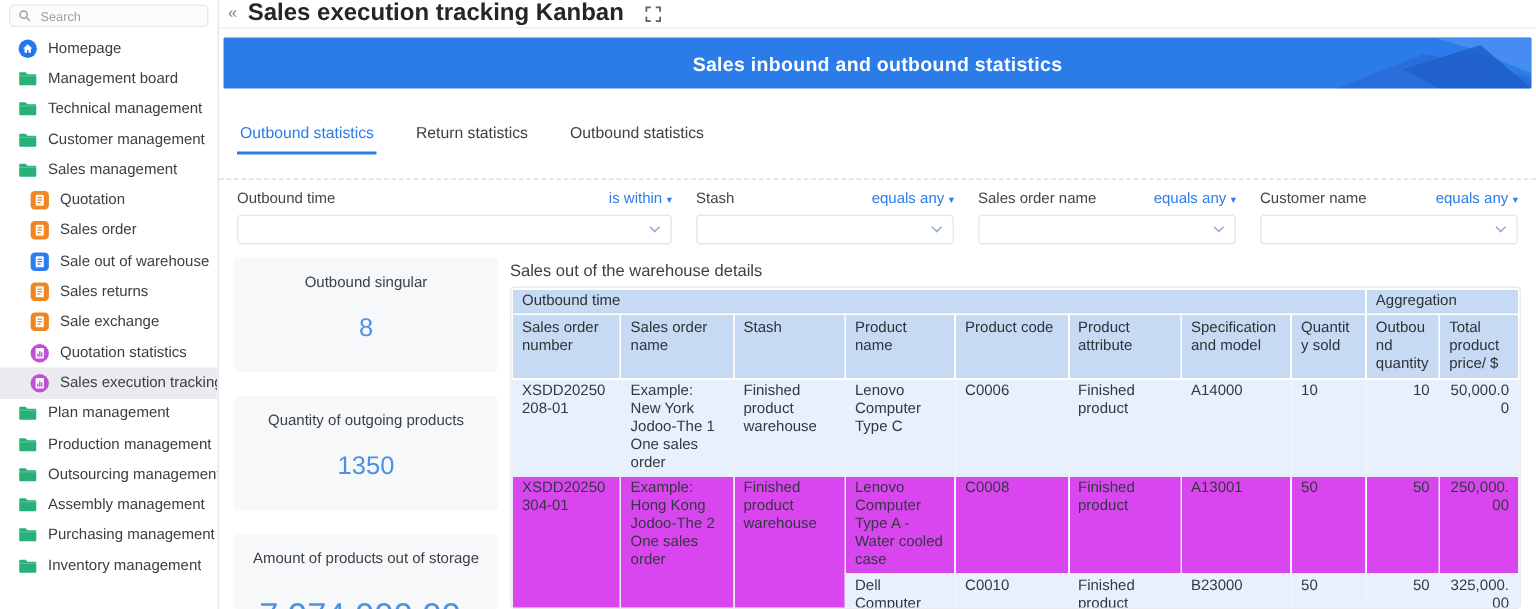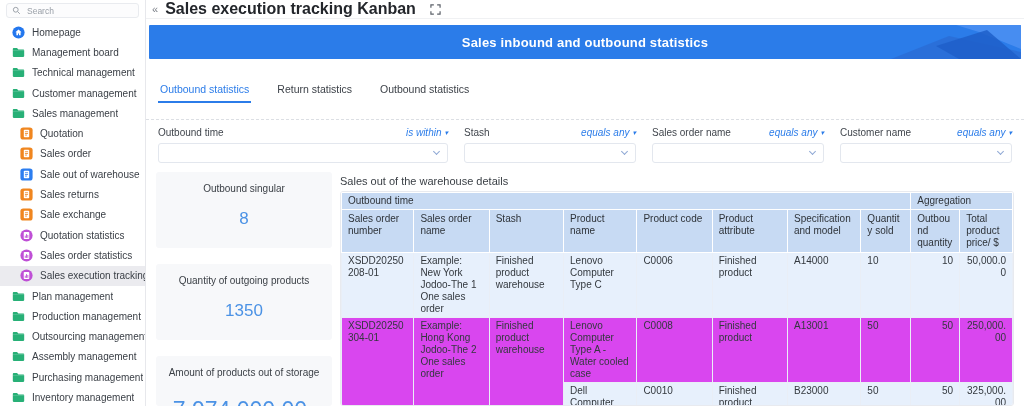--- a/index.html
+++ b/index.html
@@ -41,21 +41,21 @@
   .tabs { display:flex; gap:24px; padding:16px 12px; border-bottom:1px dashed #dcdfe4; }
   .tab { font-size:10.5px; color:#3c4148; padding:8px 2px 6px; cursor:pointer;
          border-bottom:2px solid transparent; white-space:nowrap; }
   .tab.active { color:#2b7ce9; border-bottom-color:#2b7ce9; }
 
   .filters { display:flex; gap:16px; padding:7px 12px 9px; }
   .filter { display:flex; flex-direction:column; flex:1; min-width:0; }
   .filter.wide { flex:0 0 290px; }
   .filter-top { display:flex; justify-content:space-between; align-items:center; }
   .filter-label { font-size:10px; color:#41464d; white-space:nowrap; }
-  .filter-op { font-size:10px; color:#2b7ce9; cursor:pointer; display:flex; align-items:center; gap:3px; white-space:nowrap;font-style:italic; }
+  .filter-op { font-size:10px; color:#2b7ce9; cursor:pointer; display:flex; align-items:center; gap:3px; white-space:nowrap; }
   .caret { font-size:7px; color:#2b7ce9; }
   .filter-input { margin-top:5px; height:20px; border:1px solid #e3e7ee; border-radius:3px;
                   display:flex; align-items:center; padding:0 8px; background:#fff; }
   .filter-input input { flex:1; min-width:0; border:none; outline:none; font-size:10px; font-family:inherit; }
   .chev { width:5px; height:5px; border-right:1.3px solid #8fa8d4; border-bottom:1.3px solid #8fa8d4;
           transform:rotate(45deg); margin-top:-3px; flex:0 0 auto; }
 
   .body-row { display:flex; gap:8px; padding:0 10px; flex:1; min-height:0; }
 
   .cards { width:176px; min-width:176px; display:flex; flex-direction:column; gap:16px; }
@@ -211,32 +211,20 @@
           <span class="icon">
             <svg viewBox="0 0 16 16">
               <rect width="15" height="15" x=".5" y=".5" rx="7.5" fill="#bf4fd6"></rect>
               <rect x="4.6" y="3.7" width="6.8" height="8.6" rx="1" fill="#fff"></rect>
               <rect x="5.9" y="8.2" width="1.1" height="2.7" fill="#bf4fd6"></rect>
               <rect x="7.5" y="6.3" width="1.1" height="4.6" fill="#bf4fd6"></rect>
               <rect x="9.1" y="7.3" width="1.1" height="3.6" fill="#bf4fd6"></rect>
             </svg>
           </span>
           <span class="nav-label">Quotation statistics</span>
-        </div>
-        <div class="nav-item lvl1">
-          <span class="icon">
-            <svg viewBox="0 0 16 16">
-              <rect width="15" height="15" x=".5" y=".5" rx="7.5" fill="#bf4fd6"></rect>
-              <rect x="4.6" y="3.7" width="6.8" height="8.6" rx="1" fill="#fff"></rect>
-              <rect x="5.9" y="8.2" width="1.1" height="2.7" fill="#bf4fd6"></rect>
-              <rect x="7.5" y="6.3" width="1.1" height="4.6" fill="#bf4fd6"></rect>
-              <rect x="9.1" y="7.3" width="1.1" height="3.6" fill="#bf4fd6"></rect>
-            </svg>
-          </span>
-          <span class="nav-label">Sales order statistics</span>
         </div>
         <div class="nav-item lvl1 selected">
           <span class="icon">
             <svg viewBox="0 0 16 16">
               <rect width="15" height="15" x=".5" y=".5" rx="7.5" fill="#bf4fd6"></rect>
               <rect x="4.6" y="3.7" width="6.8" height="8.6" rx="1" fill="#fff"></rect>
               <rect x="5.9" y="8.2" width="1.1" height="2.7" fill="#bf4fd6"></rect>
               <rect x="7.5" y="6.3" width="1.1" height="4.6" fill="#bf4fd6"></rect>
               <rect x="9.1" y="7.3" width="1.1" height="3.6" fill="#bf4fd6"></rect>
             </svg>

